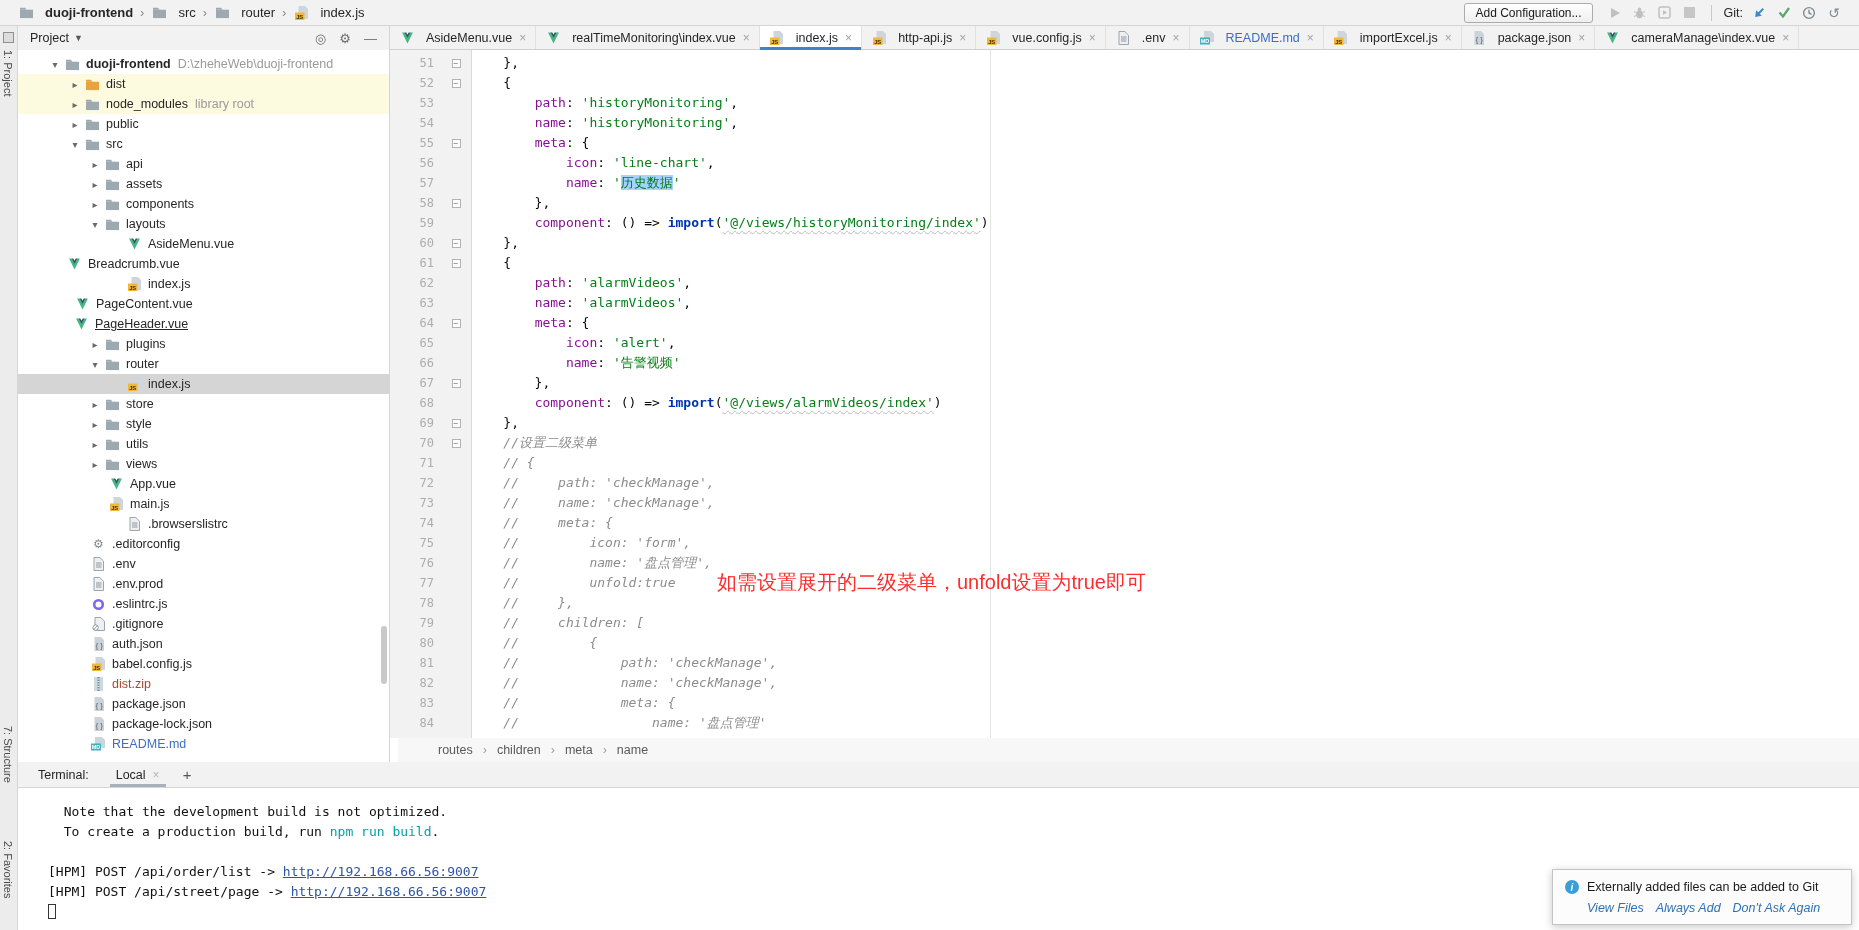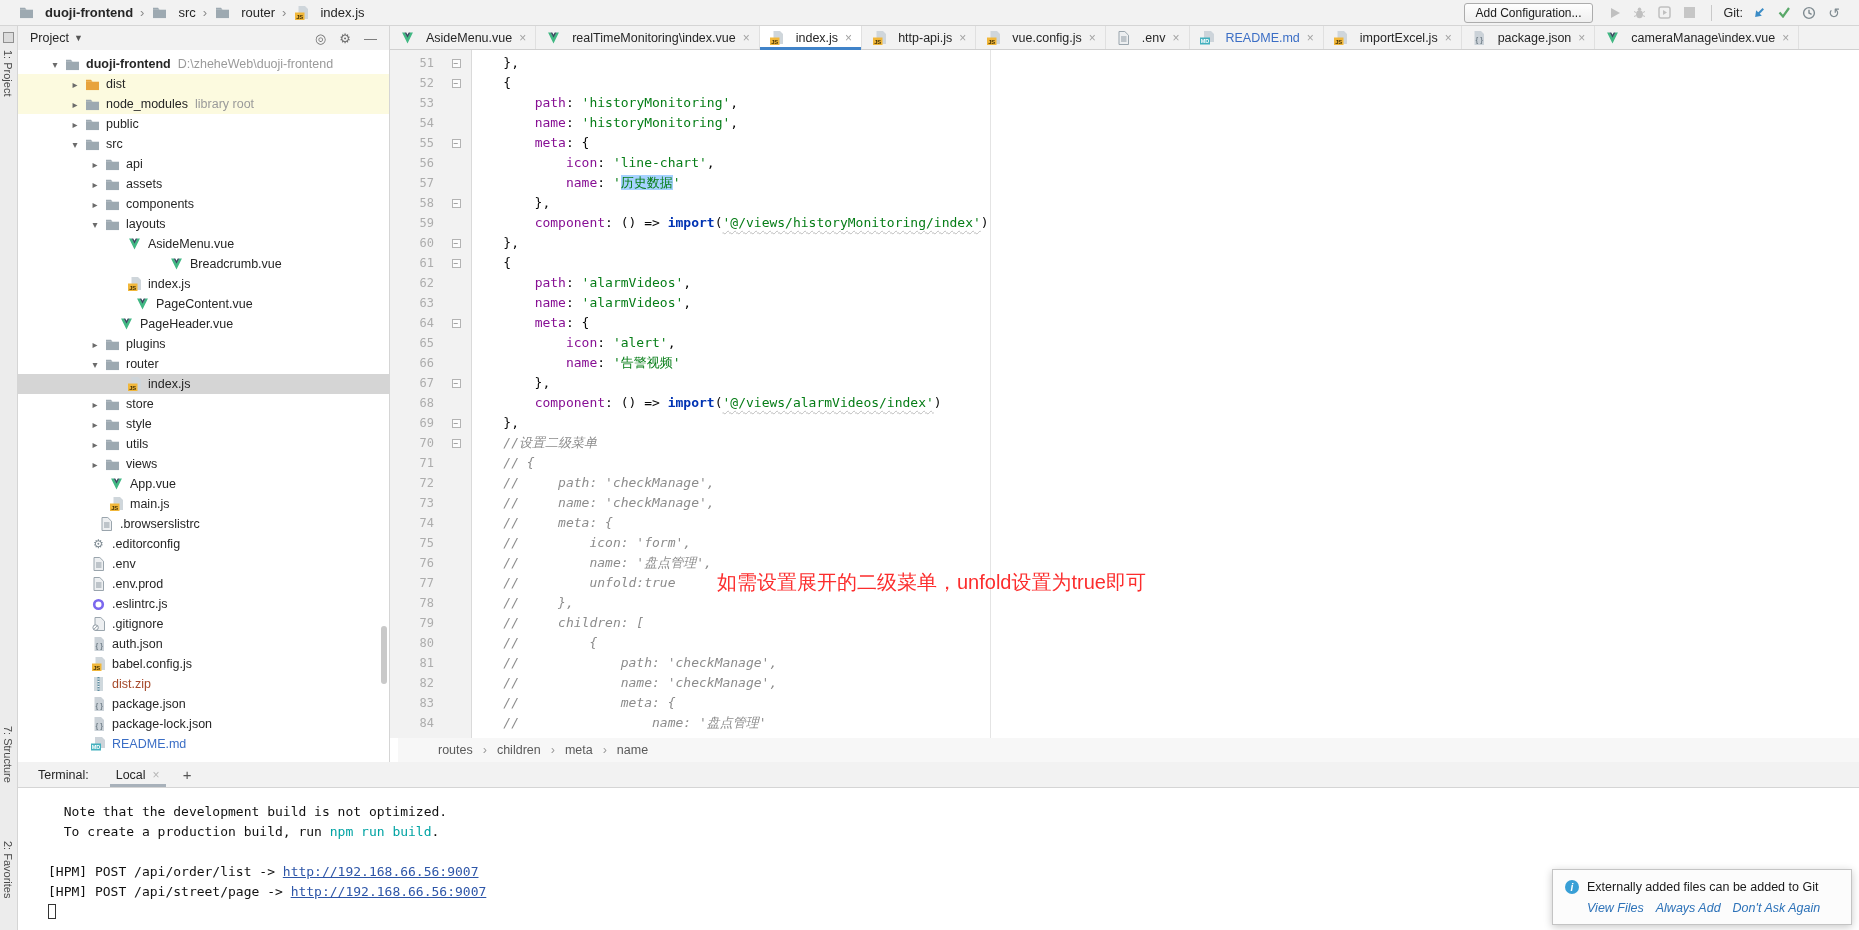--- a/index.html
+++ b/index.html
@@ -306,49 +306,49 @@
       </div>
       <div class="tree-row" style="padding-left: 108px;">
         <span class="ticon">
           <svg width="13" height="12" viewBox="0 0 24 22">
             <path fill="#41B883" d="M2 1h4.6L12 9.7 17.4 1H22L12 21z"></path>
             <path fill="#35495E" d="M6.6 1h3.1L12 4.9 14.3 1h3.1L12 10.4z"></path>
           </svg>
         </span>
         <span class="tlabel">AsideMenu.vue</span>
       </div>
-      <div class="tree-row" style="padding-left: 108px; margin-left: 42px;">
+      <div class="tree-row" style="padding-left: 48px;">
         <span class="ticon">
           <svg width="13" height="12" viewBox="0 0 24 22">
             <path fill="#41B883" d="M2 1h4.6L12 9.7 17.4 1H22L12 21z"></path>
             <path fill="#35495E" d="M6.6 1h3.1L12 4.9 14.3 1h3.1L12 10.4z"></path>
           </svg>
         </span>
         <span class="tlabel">Breadcrumb.vue</span>
       </div>
       <div class="tree-row" style="padding-left: 108px;">
         <span class="ticon">
           <svg width="14" height="14" viewBox="0 0 14 14">
             <path fill="#CFD6DB" d="M3.5 0H10l3 3v10H3.5z"></path>
             <rect x="0" y="6.5" width="9.5" height="7.5" fill="#F1B73A"></rect>
             <text x="4.7" y="12.7" font-size="5.8" font-weight="bold" fill="#3F2E00" text-anchor="middle">JS</text>
           </svg>
         </span>
         <span class="tlabel">index.js</span>
       </div>
-      <div class="tree-row" style="padding-left: 116px; text-align: right;">
+      <div class="tree-row" style="padding-left: 56px; text-align: right;">
         <span class="ticon">
           <svg width="13" height="12" viewBox="0 0 24 22">
             <path fill="#41B883" d="M2 1h4.6L12 9.7 17.4 1H22L12 21z"></path>
             <path fill="#35495E" d="M6.6 1h3.1L12 4.9 14.3 1h3.1L12 10.4z"></path>
           </svg>
         </span>
         <span class="tlabel">PageContent.vue</span>
       </div>
-      <div class="tree-row" style="padding-left: 100px;">
+      <div class="tree-row" style="padding-left: 55px; text-decoration: underline;">
         <span class="ticon">
           <svg width="13" height="12" viewBox="0 0 24 22">
             <path fill="#41B883" d="M2 1h4.6L12 9.7 17.4 1H22L12 21z"></path>
             <path fill="#35495E" d="M6.6 1h3.1L12 4.9 14.3 1h3.1L12 10.4z"></path>
           </svg>
         </span>
         <span class="tlabel">PageHeader.vue</span>
       </div>
       <div class="tree-row" style="padding-left: 68px;">
         <span class="chev">▸</span>
@@ -432,21 +432,21 @@
       <div class="tree-row" style="padding-left: 90px;">
         <span class="ticon">
           <svg width="14" height="14" viewBox="0 0 14 14">
             <path fill="#CFD6DB" d="M3.5 0H10l3 3v10H3.5z"></path>
             <rect x="0" y="6.5" width="9.5" height="7.5" fill="#F1B73A"></rect>
             <text x="4.7" y="12.7" font-size="5.8" font-weight="bold" fill="#3F2E00" text-anchor="middle">JS</text>
           </svg>
         </span>
         <span class="tlabel">main.js</span>
       </div>
-      <div class="tree-row" style="padding-left: 80px;">
+      <div class="tree-row" style="padding-left: 108px;">
         <span class="ticon">
           <svg width="13" height="14" viewBox="0 0 13 14">
             <path fill="#EDEFF1" stroke="#9AA5AD" d="M2 .5h5.8L11.5 4.2V13.5H2z"></path>
             <g stroke="#8E99A2" stroke-width="1">
               <line x1="4" y1="6" x2="9.5" y2="6"></line>
               <line x1="4" y1="8" x2="9.5" y2="8"></line>
               <line x1="4" y1="10" x2="9.5" y2="10"></line>
             </g>
           </svg>
         </span>

